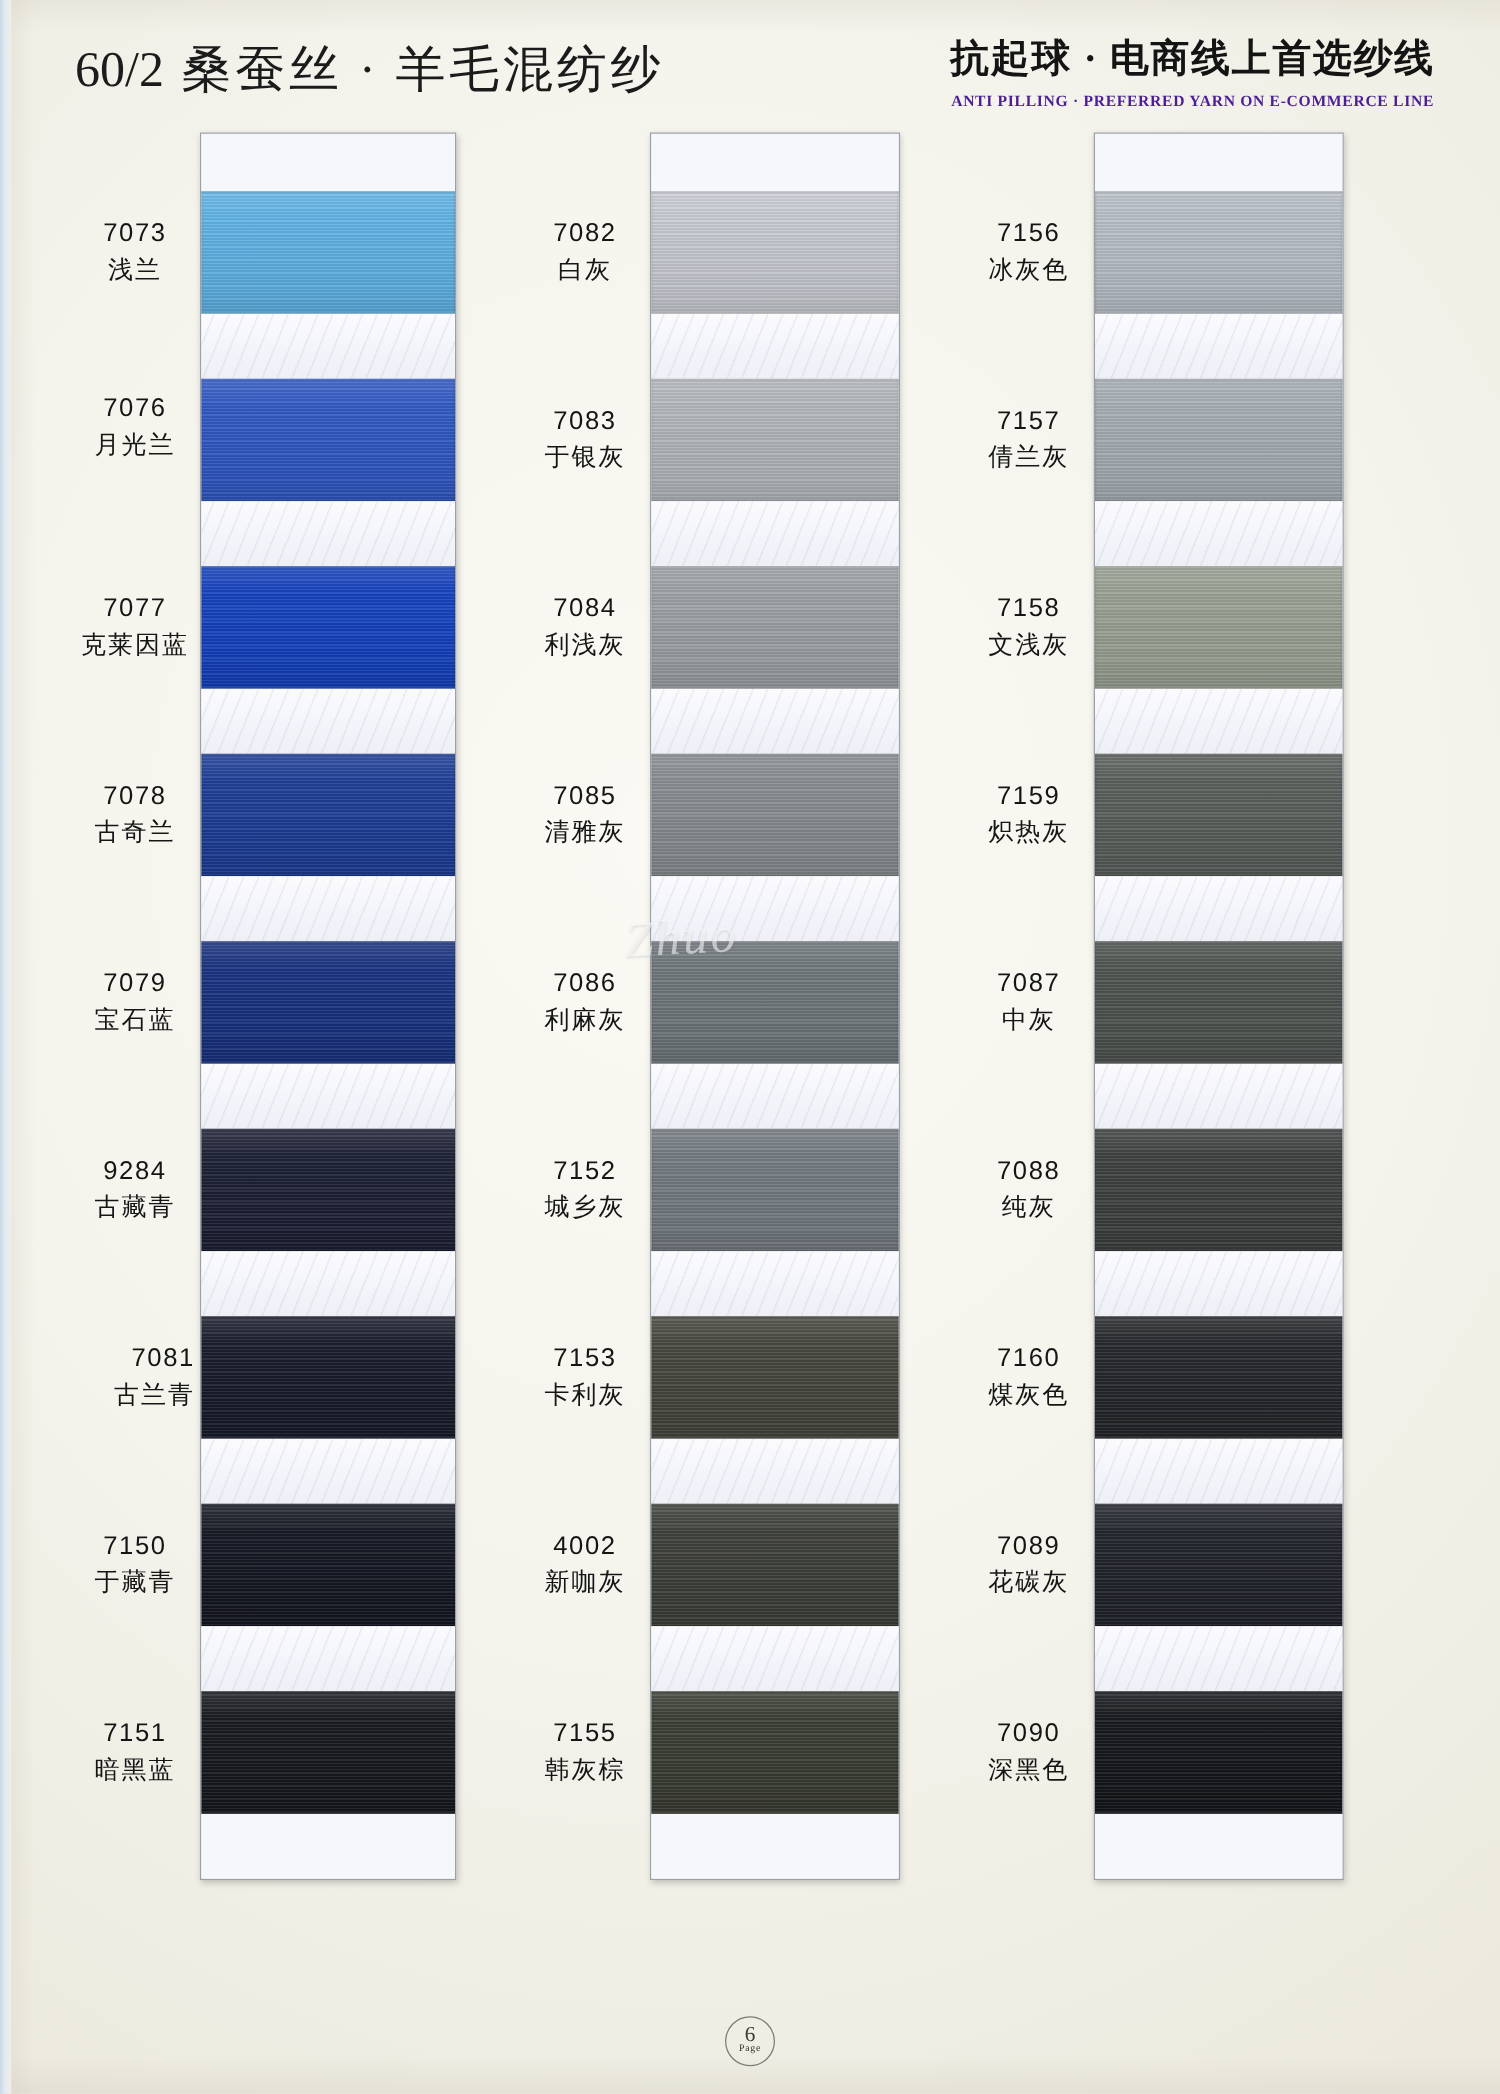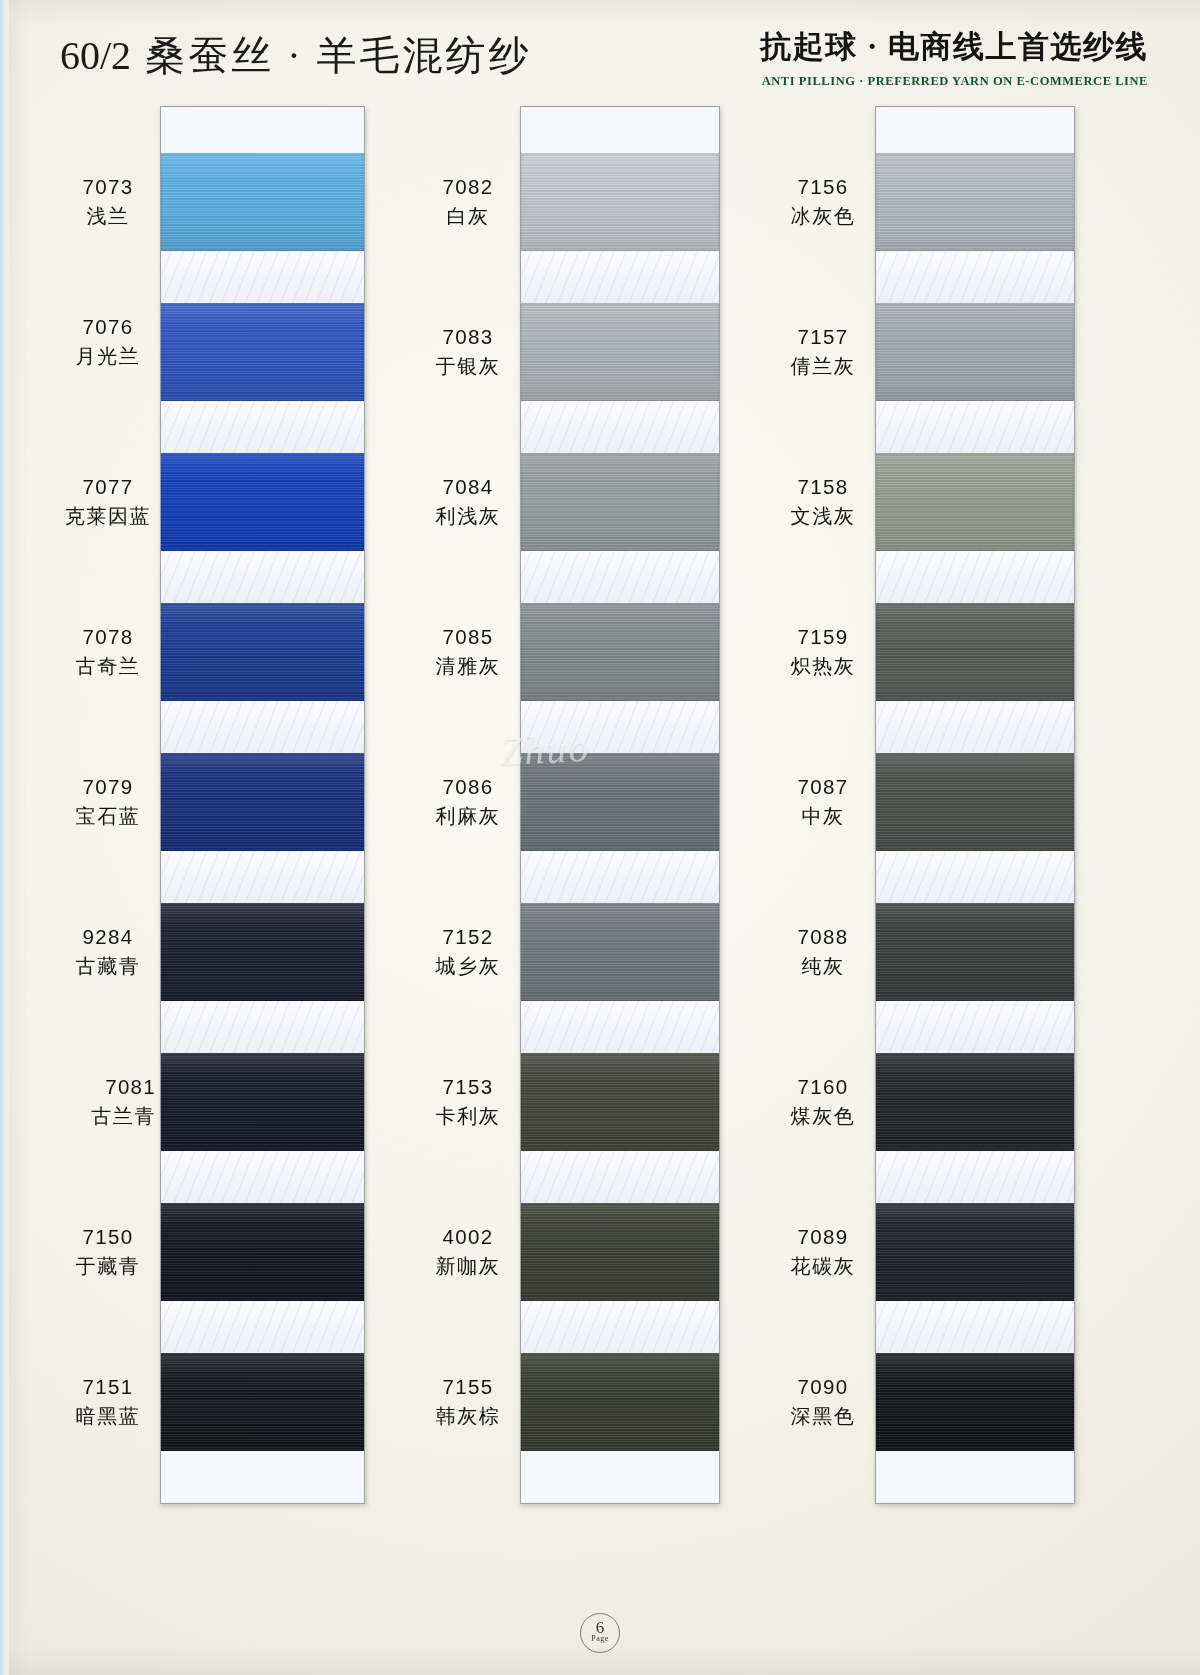--- a/index.html
+++ b/index.html
@@ -63,35 +63,35 @@
   }
   .title-main .cn {
     font-weight: 400;
     letter-spacing: 3px;
     margin-left: 14px;
   }
   .slogan-wrap {
     position: absolute;
     right: 52px;
     top: 26px;
-    text-align: right;
+    text-align: center;
   }
   .slogan-cn {
     font-family: "Liberation Serif", serif;
     font-size: 31px;
     font-weight: 700;
     color: #141414;
     letter-spacing: 1.5px;
     white-space: nowrap;
   }
   .slogan-en {
     font-family: "Liberation Serif", serif;
     font-size: 12.5px;
     font-weight: 700;
-    color: #14532d;
+    color: #4c1d95;
     letter-spacing: 0.55px;
     margin-top: 6px;
     white-space: nowrap;
   }
 
   
   .columns {
     position: absolute;
     left: 0; right: 0;
     top: 100px;

